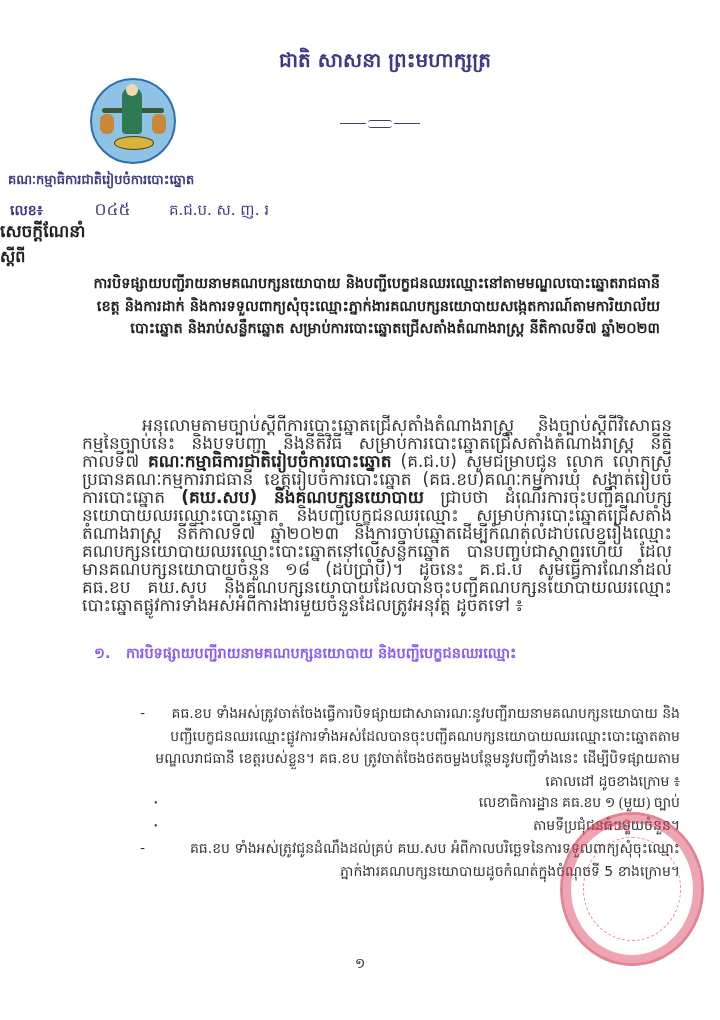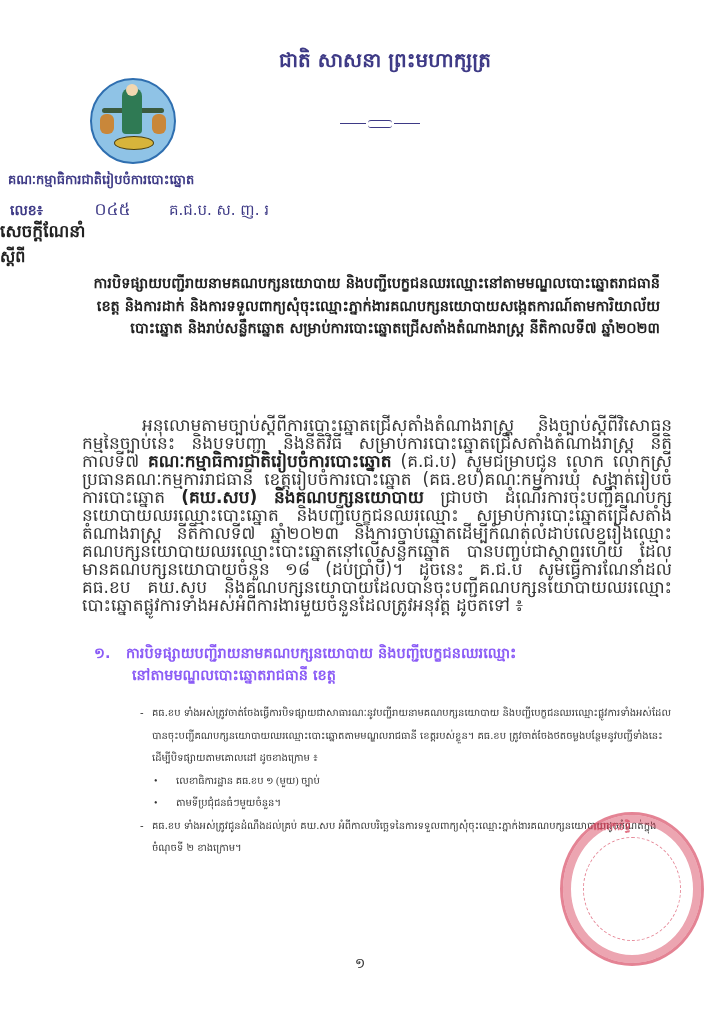--- a/index.html
+++ b/index.html
@@ -56,21 +56,21 @@
     .body-text .indent { display: inline-block; width: 60px; }
     .body-text b { color: #222; }
     .section-heading {
       position: absolute; left: 94px; top: 642px; width: 570px;
       font-size: 14.5px; font-weight: bold; line-height: 22px; color: #8b5cf6;
     }
     .section-heading .num { display: inline-block; width: 32px; }
     .section-heading .l2 { padding-left: 38px; display: block; }
     .bullets {
       position: absolute; left: 140px; top: 702px; width: 540px;
-      font-size: 10px; line-height: 22.5px; color: #333;
+      font-size: 14px; line-height: 22.5px; color: #333; text-align: right;
     }
     .bullets .item { position: relative; padding-left: 12px; }
     .bullets .item::before { content: "-"; position: absolute; left: 0; }
     .bullets .sub { position: relative; padding-left: 36px; font-family: Liberation Serif, serif; }
     .bullets .sub::before { content: "•"; position: absolute; left: 14px; font-size: 10px; }
     .bullets b { color: #222; }
 
     .seal {
       position: absolute; left: 560px; top: 812px; width: 138px; height: 148px; border-radius: 50%;
       border: 3px solid rgba(214,62,88,0.75);
@@ -114,28 +114,27 @@
 <div class="doc-title t1">សេចក្តីណែនាំ</div>
 <div class="doc-title t2">ស្តីពី</div>
 <div class="subject">ការបិទផ្សាយបញ្ជីរាយនាមគណបក្សនយោបាយ និងបញ្ជីបេក្ខជនឈរឈ្មោះនៅតាមមណ្ឌលបោះឆ្នោតរាជធានី ខេត្ត និងការដាក់ និងការទទួលពាក្យសុំចុះឈ្មោះភ្នាក់ងារគណបក្សនយោបាយសង្កេតការណ៍តាមការិយាល័យបោះឆ្នោត និងរាប់សន្លឹកឆ្នោត សម្រាប់ការបោះឆ្នោតជ្រើសតាំងតំណាងរាស្ត្រ នីតិកាលទី៧ ឆ្នាំ២០២៣</div>
 
 <div class="body-text">
   <span class="indent"></span><span>អនុលោមតាមច្បាប់ស្តីពីការបោះឆ្នោតជ្រើសតាំងតំណាងរាស្ត្រ និងច្បាប់ស្តីពីវិសោធនកម្មនៃច្បាប់នេះ និងបទបញ្ជា និងនីតិវិធី សម្រាប់ការបោះឆ្នោតជ្រើសតាំងតំណាងរាស្ត្រ នីតិកាលទី៧ </span><b>គណៈកម្មាធិការជាតិរៀបចំការបោះឆ្នោត</b><span> (គ.ជ.ប) សូមជម្រាបជូន លោក លោកស្រីប្រធានគណៈកម្មការរាជធានី ខេត្តរៀបចំការបោះឆ្នោត (គធ.ខប)គណៈកម្មការឃុំ សង្កាត់រៀបចំការបោះឆ្នោត </span><b>(គឃ.សប) និងគណបក្សនយោបាយ</b><span> ជ្រាបថា ដំណើរការចុះបញ្ជីគណបក្សនយោបាយឈរឈ្មោះបោះឆ្នោត និងបញ្ជីបេក្ខជនឈរឈ្មោះ សម្រាប់ការបោះឆ្នោតជ្រើសតាំងតំណាងរាស្ត្រ នីតិកាលទី៧ ឆ្នាំ២០២៣ និងការចាប់ឆ្នោតដើម្បីកំណត់លំដាប់លេខរៀងឈ្មោះគណបក្សនយោបាយឈរឈ្មោះបោះឆ្នោតនៅលើសន្លឹកឆ្នោត បានបញ្ចប់ជាស្ថាពរហើយ ដែលមានគណបក្សនយោបាយចំនួន ១៨ (ដប់ប្រាំបី)។ ដូចនេះ គ.ជ.ប សូមធ្វើការណែនាំដល់ គធ.ខប គឃ.សប និងគណបក្សនយោបាយដែលបានចុះបញ្ជីគណបក្សនយោបាយឈរឈ្មោះបោះឆ្នោតផ្លូវការទាំងអស់អំពីការងារមួយចំនួនដែលត្រូវអនុវត្ត ដូចតទៅ ៖</span>
 </div>
 
 <div class="section-heading">
   <span class="num">១.</span><span>ការបិទផ្សាយបញ្ជីរាយនាមគណបក្សនយោបាយ និងបញ្ជីបេក្ខជនឈរឈ្មោះ</span>
-  <span class="l2">នៅតាមមណ្ឌលបោះឆ្នោតរាជធានី ខេត្ត</span>
 </div>
 
 <div class="bullets">
   <div class="item">គធ.ខប ទាំងអស់ត្រូវចាត់ចែងធ្វើការបិទផ្សាយជាសាធារណៈនូវបញ្ជីរាយនាមគណបក្សនយោបាយ និងបញ្ជីបេក្ខជនឈរឈ្មោះផ្លូវការទាំងអស់ដែលបានចុះបញ្ជីគណបក្សនយោបាយឈរឈ្មោះបោះឆ្នោតតាមមណ្ឌលរាជធានី ខេត្តរបស់ខ្លួន។ គធ.ខប ត្រូវចាត់ចែងថតចម្លងបន្ថែមនូវបញ្ជីទាំងនេះ ដើម្បីបិទផ្សាយតាមគោលដៅ ដូចខាងក្រោម ៖</div>
   <div class="sub">លេខាធិការដ្ឋាន គធ.ខប ១ (មួយ) ច្បាប់</div>
   <div class="sub">តាមទីប្រជុំជនធំៗមួយចំនួន។</div>
-  <div class="item">គធ.ខប ទាំងអស់ត្រូវជូនដំណឹងដល់គ្រប់ គឃ.សប អំពីកាលបរិច្ឆេទនៃការទទួលពាក្យសុំចុះឈ្មោះភ្នាក់ងារគណបក្សនយោបាយដូចកំណត់ក្នុងចំណុចទី ២ ខាងក្រោម។</div>
+  <div class="item">គធ.ខប ទាំងអស់ត្រូវជូនដំណឹងដល់គ្រប់ គឃ.សប អំពីកាលបរិច្ឆេទនៃការទទួលពាក្យសុំចុះឈ្មោះភ្នាក់ងារគណបក្សនយោបាយដូចកំណត់ក្នុងចំណុចទី 5 ខាងក្រោម។</div>
 </div>
 
 <div class="seal">
   <div class="ring"></div>
   <div class="seal-text">ណាកនទ្ធិ</div>
 </div>
 
 <div class="page-number">១</div>
 
 </body></html>

